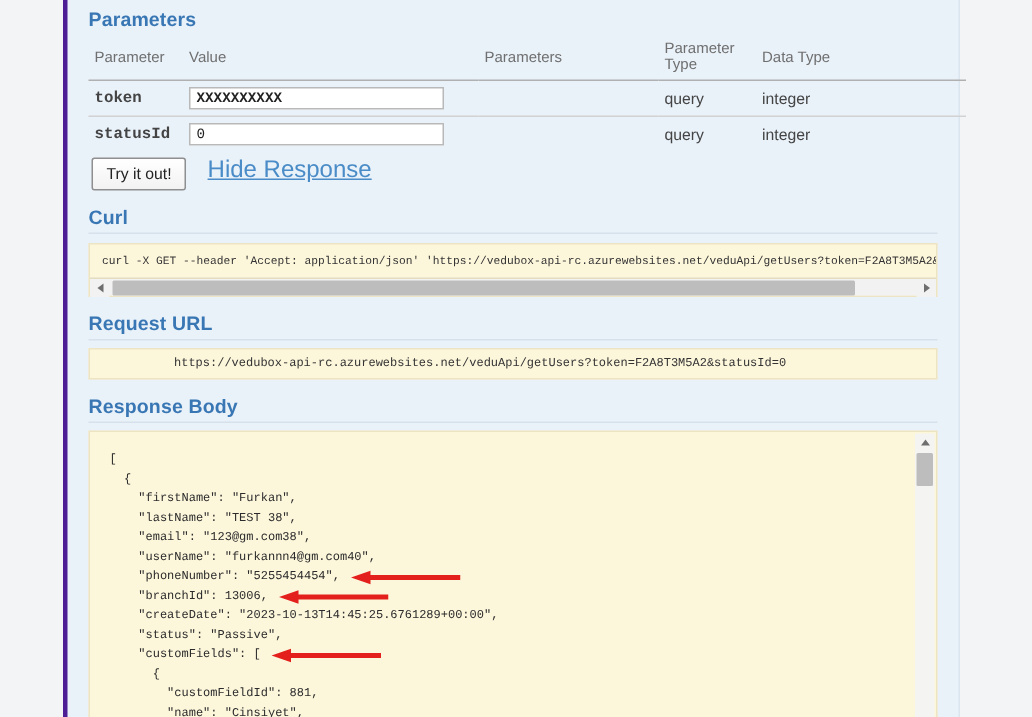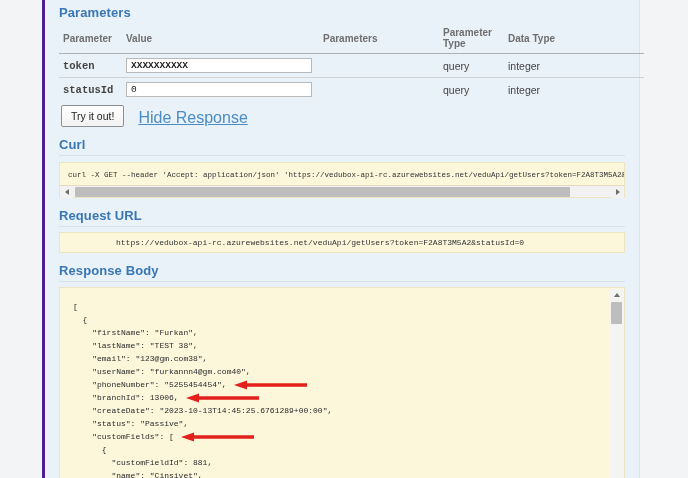--- a/index.html
+++ b/index.html
@@ -18,36 +18,36 @@
   }
   h2.sec-heading {
     font-size: 13px; font-weight: bold; color: #3977b4;
     margin: 0 0 4px 0; letter-spacing: 0.1px;
   }
   h2.underlined { border-bottom: 1px solid #d7e1eb; padding-bottom: 3px; }
 
   
   table.params { border-collapse: collapse; width: 100%; table-layout: fixed; }
   table.params th {
-    text-align: left; font-weight: bold; color: #6f6f6f; font-size: 10px;
+    text-align: left; font-weight: normal; color: #6f6f6f; font-size: 10px;
     padding: 3px 4px 4px 4px; border-bottom: 1px solid #b0b0b0;
   }
   table.params td { padding: 4px 4px; font-size: 10.5px; color: #444; vertical-align: middle; }
   table.params tbody tr + tr td { border-top: 1px solid #d2d2d2; margin-left: 24px; }
   td.pname { font-family: "Liberation Mono", monospace; font-weight: bold; font-size: 10px; color: #222; }
   .col-param { width: 63px; } .col-value { width: 197px; } .col-desc { width: 120px; }
   .col-ptype { width: 65px; } .col-dtype { width: 140px; }
   input.pvalue {
-    width: 186px; height: 15px; font-size: 9.5px; padding: 1px 4px;
+    width: 170px; height: 15px; font-size: 9.5px; padding: 1px 4px;
     border: 1px solid #b9b9b9; background: #fff; color: #222;
     font-family: "Liberation Mono", monospace;
   }
   input.pvalue.bold { font-weight: bold; }
 
-  .actions { margin: 4px 0 10px 2px; display: flex; align-items: flex-end; }
+  .actions { margin: 4px 0 10px 2px; display: flex; align-items: center; }
   button.try-btn {
     font-size: 10.5px; color: #222; padding: 4px 9px;
     background: linear-gradient(#ffffff, #f2f2f2);
     border: 1px solid #8f8f8f; border-radius: 2px;
     font-family: "Liberation Sans", sans-serif; cursor: pointer;
   }
   a.hide-link { font-size: 16px; color: #4a8cc7; text-decoration: underline; margin-left: 14px; margin-top: -4px; }
 
   
   .codebox {

